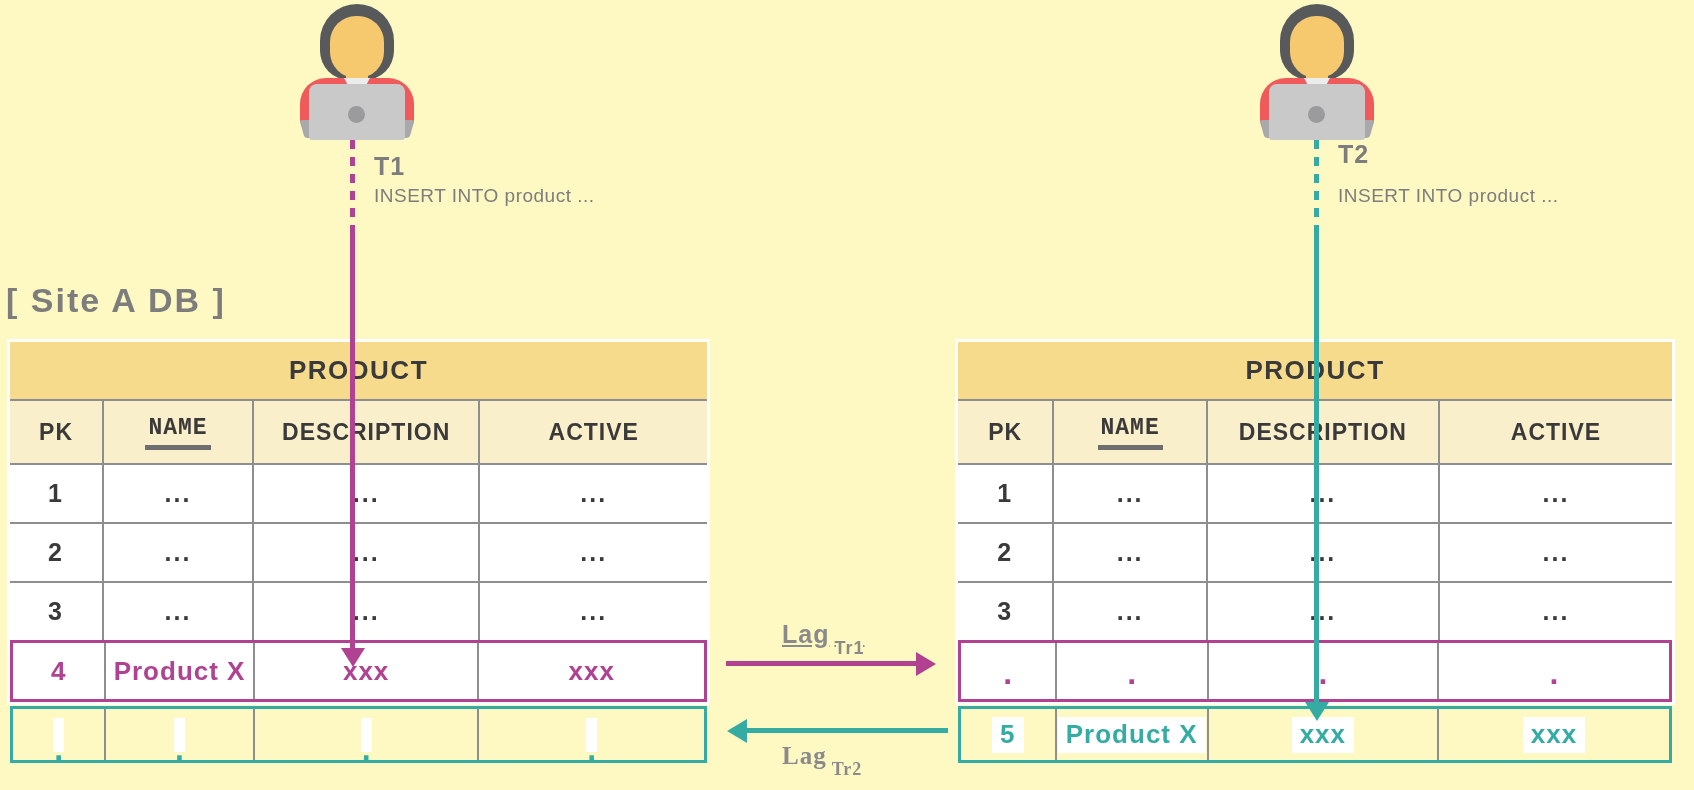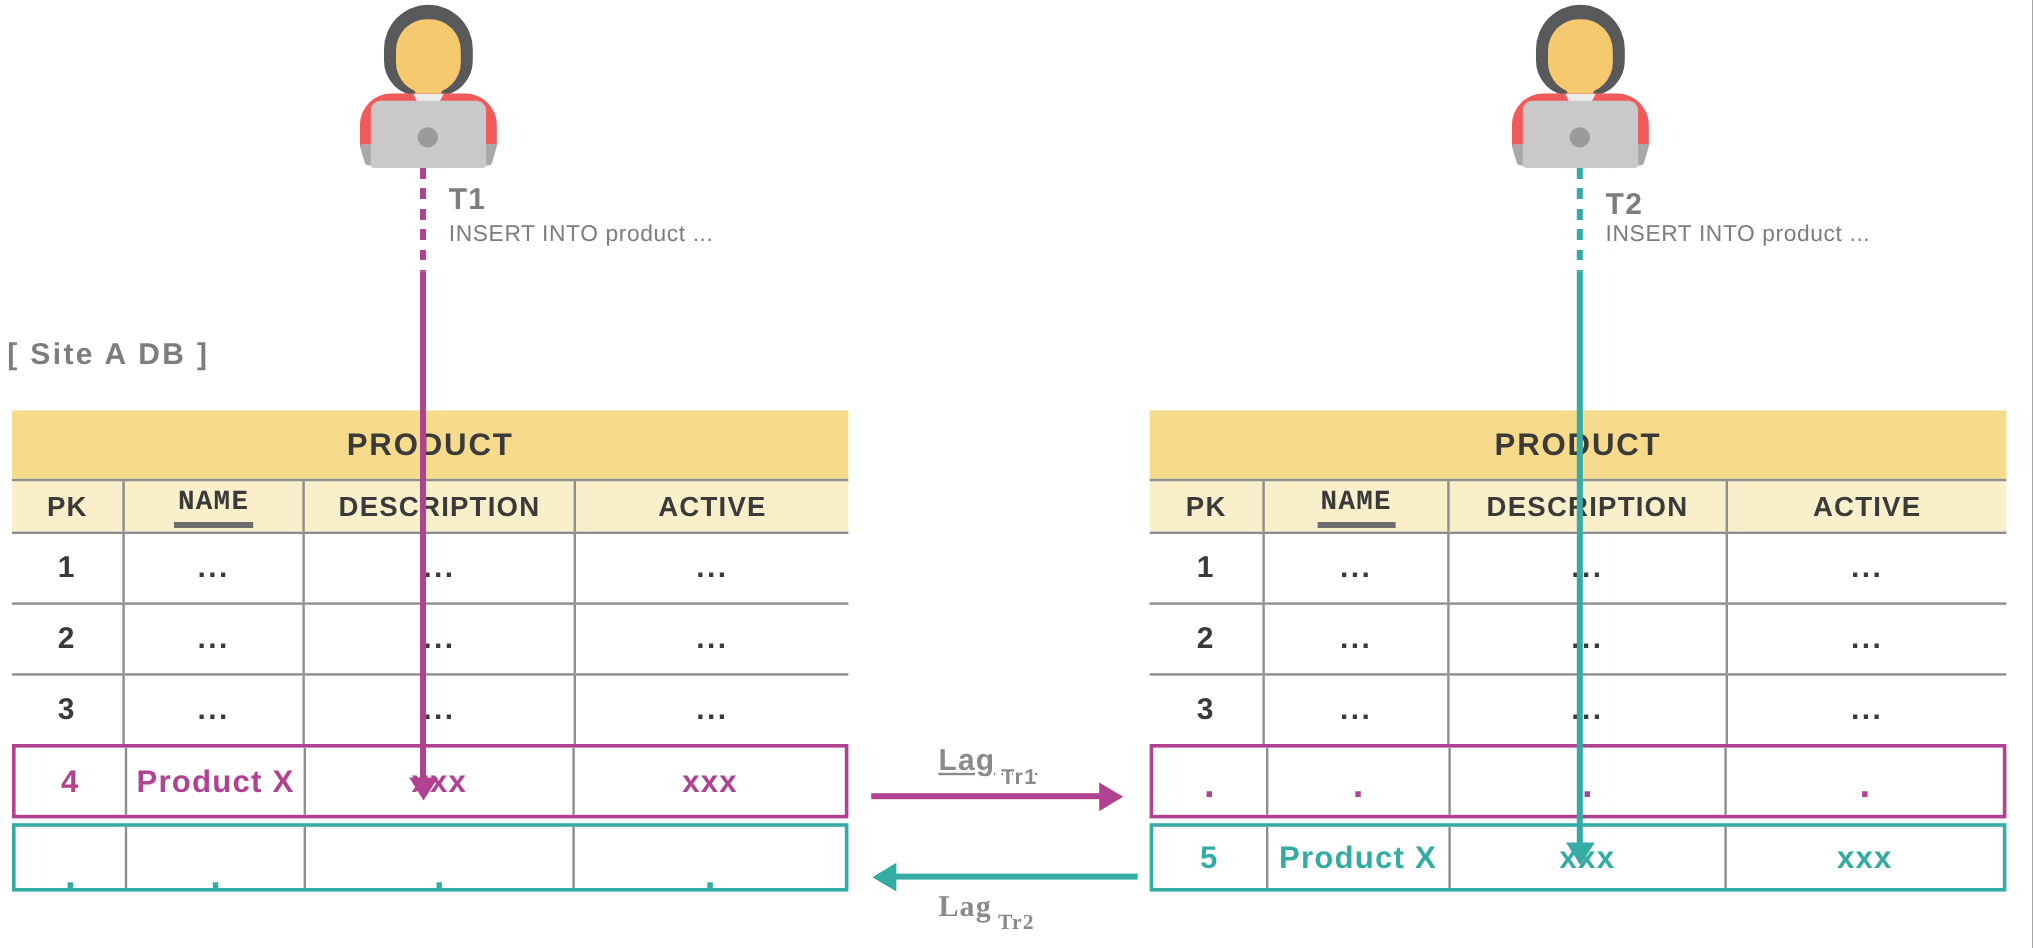--- a/index.html
+++ b/index.html
@@ -1,18 +1,18 @@
 <!DOCTYPE html>
 <html><head>
 <meta charset="utf-8">
 <style>
   * { margin:0; padding:0; box-sizing:border-box; }
   html,body { background:#000; }
   .canvas {
-    position:relative; width:1694px; height:790px; background:#ffffff;
+    position:relative; width:1694px; height:790px; background:#fef9c3;
     font-family:"Liberation Sans", sans-serif; overflow:hidden;
   }
   
   .actor { position:absolute; width:122px; height:136px; }
   .actor .hair   { position:absolute; left:24px;  top:0;    width:74px; height:76px; background:#58595B; border-radius:38px 38px 30px 30px; }
   .actor .face   { position:absolute; left:34px;  top:12px; width:54px; height:62px; background:#F6C96E; border-radius:26px; }
   .actor .neck   { position:absolute; left:50px;  top:62px; width:22px; height:18px; background:#F6C96E; }
   .actor .body   { position:absolute; left:4px;   top:74px; width:114px; height:50px; background:#F05A5A; border-radius:26px 26px 8px 8px; }
   .actor .collar { position:absolute; left:48px;  top:74px; width:26px; height:24px; background:#ECECEC; clip-path:polygon(0 0,100% 0,50% 100%); }
   .actor .foot-l { position:absolute; left:6px;   top:116px; width:16px; height:18px; background:#A9A9AB; transform:skewX(16deg); border-radius:3px; }
@@ -25,31 +25,31 @@
   .vline.dot-m { background:repeating-linear-gradient(180deg,#B04291 0 9px,transparent 9px 17px); }
   .vline.dot-t { background:repeating-linear-gradient(180deg,#34ACA4 0 9px,transparent 9px 17px); }
   .vline.sol-m { background:#B04291; }
   .vline.sol-t { background:#34ACA4; }
   .ah-down { position:absolute; width:0; height:0; border-left:12px solid transparent; border-right:12px solid transparent; }
   .ah-down.m { border-top:19px solid #B04291; }
   .ah-down.t { border-top:19px solid #34ACA4; }
 
   .t-label   { position:absolute; color:#7D7D7D; font-size:25px; font-weight:700; letter-spacing:1px; }
   .stmt      { position:absolute; color:#7D7D7D; font-size:19px; font-weight:400; letter-spacing:0.5px; }
-  .site-label{ position:absolute; color:#7D7D7D; font-size:25px; font-weight:600; letter-spacing:2px; }
+  .site-label{ position:absolute; color:#7D7D7D; font-size:34px; font-weight:600; letter-spacing:2px; }
 
   
   .db-table { position:absolute; }
   .tbl-main { border:3px solid #FFFFFF; }
   .tbl-title { height:57px; background:#F7DB8D; display:flex; align-items:center; justify-content:center;
                color:#3A3A3A; font-size:26px; font-weight:700; letter-spacing:1.5px; }
   .tbl-row  { display:grid; grid-template-columns:13.5% 21.5% 32.5% 32.5%; }
   .tbl-row .cell { display:flex; align-items:center; justify-content:center; border-right:2px solid #8E8E8E; }
   .tbl-row .cell:last-child { border-right:none; }
-  .tbl-header { height:44px; background:#FAEFCB; border-top:2px solid #8E8E8E; }
+  .tbl-header { height:64px; background:#FAEFCB; border-top:2px solid #8E8E8E; }
   .tbl-header .cell { color:#3A3A3A; font-size:23px; font-weight:700; letter-spacing:1px; }
   .underlined { border-bottom:5px solid #6E6E6E; padding:0 3px 4px;font-family:Liberation Mono, monospace; }
   .data-row { height:59px; background:#FFFFFF; border-top:2px solid #8E8E8E; }
   .data-row .cell { color:#3A3A3A; font-size:25px; font-weight:700; letter-spacing:2px; }
   .accent-m { height:62px; background:#FFFFFF; border:3px solid #B04291; }
   .accent-m .cell { color:#B04291; font-size:26px; font-weight:700; letter-spacing:1px; }
   .dotrow-m { height:62px; background:#FFFFFF; border:3px solid #B04291; }
   .dotrow-m .cell { color:#B04291; font-size:32px; font-weight:700; }
   .dotrow-m .cell span { transform:translateY(2px); }
   .tbl-pending { height:57px; margin:1px 3px 0; border:3px solid #34ACA4; background:transparent; }
@@ -98,21 +98,21 @@
 
   <div class="vline dot-m" style="left:350px; top:140px; height:86px;"></div>
   <div class="vline sol-m" style="left:350px; top:226px; height:424px; z-index:6;"></div>
   <div class="ah-down m" style="left:341px; top:648px; z-index:6;"></div>
   <div class="t-label" style="left:374px; top:152px;">T1</div>
   <div class="stmt" style="left:374px; top:185px;">INSERT INTO product ...</div>
 
   <div class="vline dot-t" style="left:1314px; top:140px; height:86px;"></div>
   <div class="vline sol-t" style="left:1314px; top:226px; height:478px; z-index:6;"></div>
   <div class="ah-down t" style="left:1305px; top:702px; z-index:6;"></div>
-  <div class="t-label" style="left:1338px; top:156px;">T2</div>
+  <div class="t-label" style="left:1338px; top:140px;">T2</div>
   <div class="stmt" style="left:1338px; top:185px;">INSERT INTO product ...</div>
 
   <div class="site-label" style="left:6px; top:281px;">[ Site A DB ]</div>
 
   <div class="db-table" style="left:7px; top:339px; width:703px;">
     <div class="tbl-main">
       <div class="tbl-title">PRODUCT</div>
       <div class="tbl-row tbl-header">
         <div class="cell">PK</div>
         <div class="cell">

